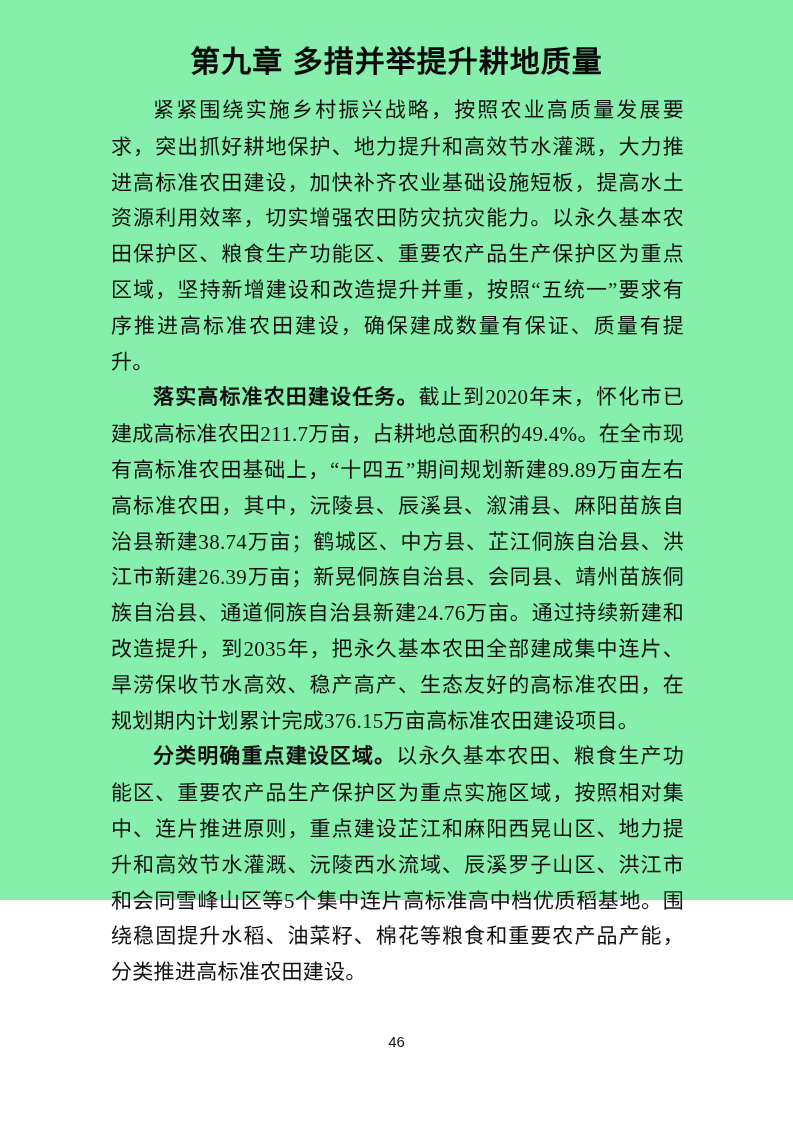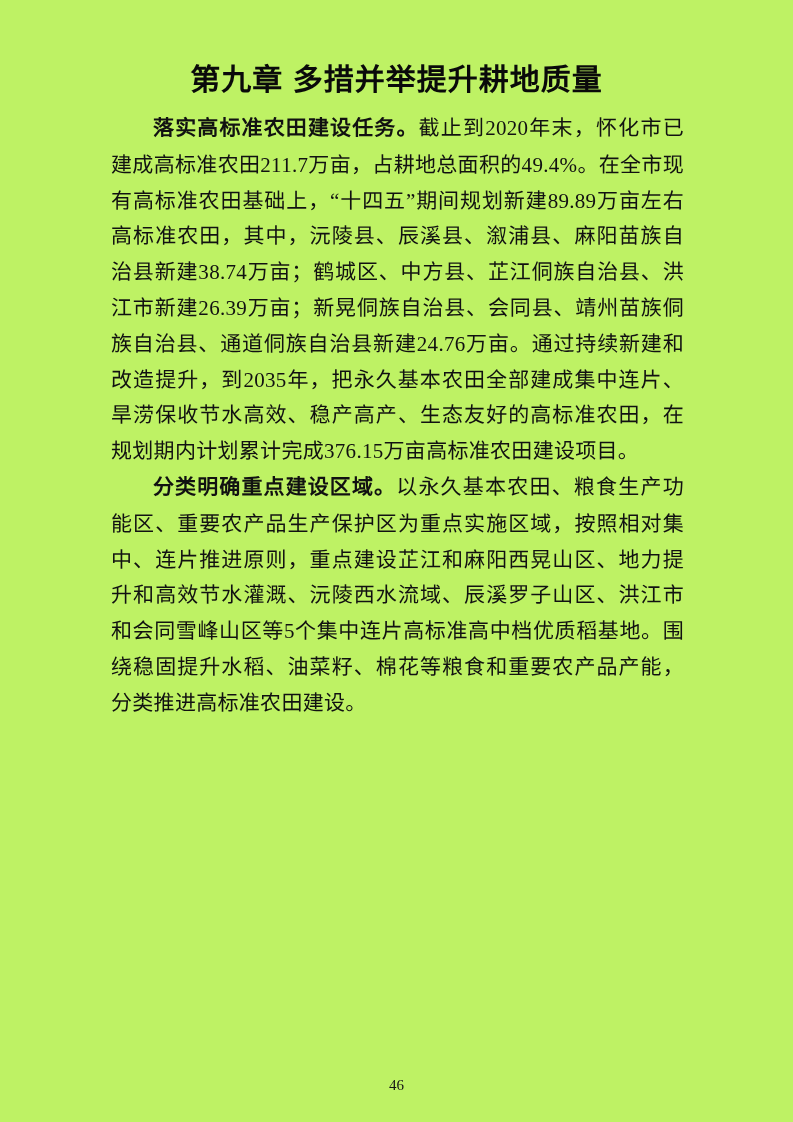--- a/index.html
+++ b/index.html
@@ -10,24 +10,24 @@
   body {
     width: 793px;
     height: 1122px;
     overflow: hidden;
     font-family: "Liberation Serif", serif;
     color: #0e0e0e;
   }
   .page {
     position: relative;
     width: 793px;
-    height: 1122px;
-    background: #bef264;
+    height: 900px;
+    background: #86efac;
     box-sizing: border-box;
-    padding-top: 62px;
+    padding-top: 44px;
   }
   .chapter-title {
     margin: 0;
     text-align: center;
     font-family: "Liberation Sans", sans-serif;
     font-weight: 700;
     font-size: 30px;
     line-height: 36px;
     letter-spacing: 1px;
     color: #0a0a0a;
@@ -59,36 +59,36 @@
     font-weight: 700;
     font-family: Liberation Mono, monospace;
     letter-spacing: 0.2px;
   }
   .page-number {
     position: absolute;
     left: 0;
     right: 0;
     top: 1033px;
     text-align: center;
-    font-family: Liberation Serif, serif;
+    font-family: Liberation Sans, sans-serif;
     font-size: 15px;
     color: #151515;
-    margin-top: 44px;
   }
 </style>
 </head>
 <body>
 
 <div class="page">
 
   <h1 class="chapter-title">第九章 多措并举提升耕地质量</h1>
 
 
   <div class="content">
 
+    <p><span class="para-lead"></span><span>紧紧围绕实施乡村振兴战略，按照农业高质量发展要求，突出抓好耕地保护、地力提升和高效节水灌溉，大力推进高标准农田建设，加快补齐农业基础设施短板，提高水土资源利用效率，切实增强农田防灾抗灾能力。以永久基本农田保护区、粮食生产功能区、重要农产品生产保护区为重点区域，坚持新增建设和改造提升并重，按照“五统一”要求有序推进高标准农田建设，确保建成数量有保证、质量有提升。</span></p>
 
     <p><span class="para-lead">落实高标准农田建设任务。</span><span>截止到2020年末，怀化市已建成高标准农田211.7万亩，占耕地总面积的49.4%。在全市现有高标准农田基础上，“十四五”期间规划新建89.89万亩左右高标准农田，其中，沅陵县、辰溪县、溆浦县、麻阳苗族自治县新建38.74万亩；鹤城区、中方县、芷江侗族自治县、洪江市新建26.39万亩；新晃侗族自治县、会同县、靖州苗族侗族自治县、通道侗族自治县新建24.76万亩。通过持续新建和改造提升，到2035年，把永久基本农田全部建成集中连片、旱涝保收节水高效、稳产高产、生态友好的高标准农田，在规划期内计划累计完成376.15万亩高标准农田建设项目。</span></p>
 
     <p><span class="para-lead">分类明确重点建设区域。</span><span>以永久基本农田、粮食生产功能区、重要农产品生产保护区为重点实施区域，按照相对集中、连片推进原则，重点建设芷江和麻阳西晃山区、地力提升和高效节水灌溉、沅陵西水流域、辰溪罗子山区、洪江市和会同雪峰山区等5个集中连片高标准高中档优质稻基地。围绕稳固提升水稻、油菜籽、棉花等粮食和重要农产品产能，分类推进高标准农田建设。</span></p>
 
   </div>
 
   <div class="page-number">46</div>
 
 </div>

